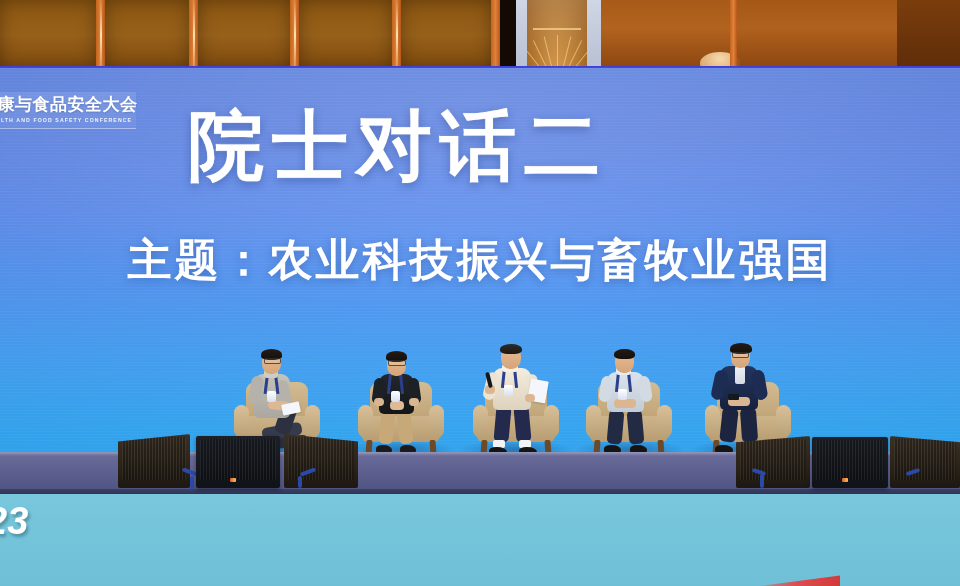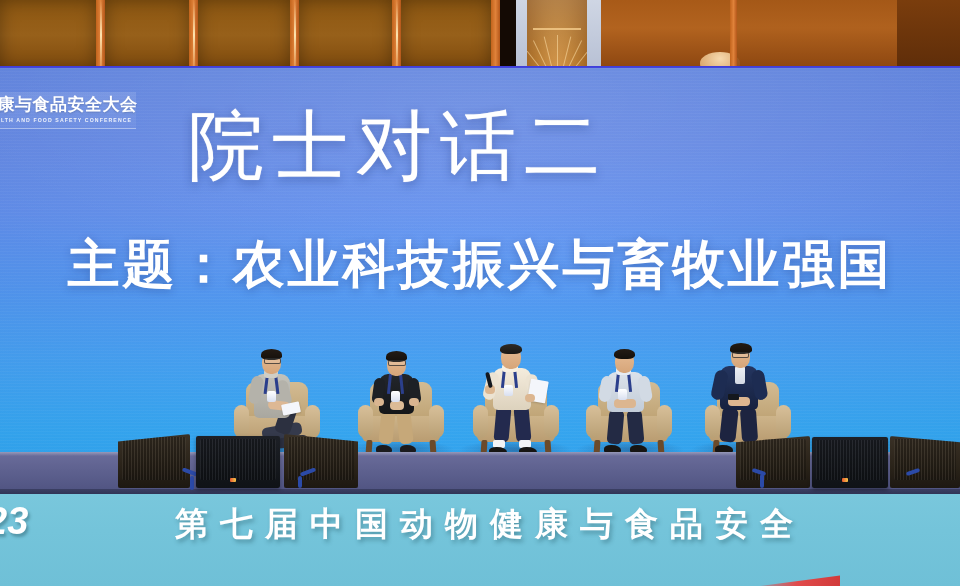--- a/index.html
+++ b/index.html
@@ -100,27 +100,27 @@
     text-shadow:0 1px 2px rgba(0,0,0,.18);
   }
   .logo-en{
     color:rgba(255,255,255,.88);font-size:5.2px;font-weight:bold;
     letter-spacing:1.1px;white-space:nowrap;margin-top:3px;
   }
 
   
   .main-title{
     position:absolute;left:0;top:108px;width:796px;text-align:center;
-    color:#ffffff;font-size:76px;font-weight:normal;letter-spacing:8px;
+    color:#ffffff;font-size:76px;font-weight:bold;letter-spacing:8px;
     line-height:1;
     text-shadow:0 3px 10px rgba(20,40,110,.35),0 0 1px rgba(255,255,255,.8);
   }
   .sub-title{
     position:absolute;left:0;top:238px;width:960px;text-align:center;
-    color:#ffffff;font-size:52px;font-weight:bold;letter-spacing:3px;
+    color:#ffffff;font-size:44px;font-weight:bold;letter-spacing:3px;
     line-height:1;
     text-shadow:0 2px 8px rgba(20,40,110,.3);
   }
 
   
   .stage-floor{
     position:absolute;left:0;top:452px;width:960px;height:42px;
     background:linear-gradient(180deg,#6b6d9b 0%,#5f6290 40%,#4e5280 100%);
   }
   .stage-floor-hl{
@@ -481,15 +481,14 @@
   </div>
 
   <div class="wedge" style="left:890px;top:436px;width:70px;height:52px;clip-path:polygon(0 0,100% 12%,100% 100%,0 100%);">
     <div class="grille"></div>
   </div>
   <div class="cable" style="left:906px;top:470px;width:14px;height:4px;transform:rotate(-18deg);"></div>
 
   <div class="bottom-banner"></div>
   <div class="banner-red"></div>
   <div class="banner-year">23</div>
-  <div class="banner-cn">第七届中国动物健康与食品安全</div>
 
 </div>
 
 </body></html>

